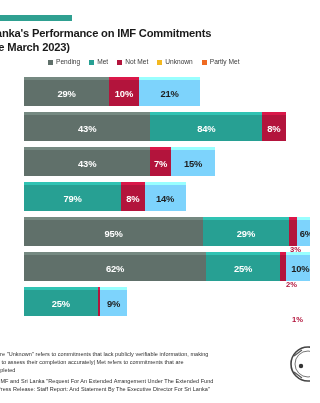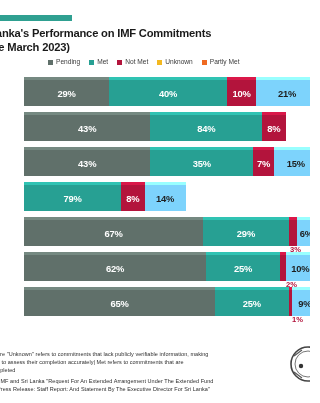--- a/index.html
+++ b/index.html
@@ -107,23 +107,20 @@
     </div>
   </div>
 
   <div class="chart">
 
     <div class="bar-row">
       <div class="bar-track">
         <div class="seg pending" style="width:29%">
           <span class="seg-label">29%</span>
           </div>
-        <div class="seg met" style="width:40%">
-          <span class="seg-label">40%</span>
-          </div>
         <div class="seg notmet" style="width:10%">
           <span class="seg-label">10%</span>
           </div>
         <div class="seg unknown" style="width:21%">
           <span class="seg-label">21%</span>
           </div>
       </div>
     </div>
 
     <div class="bar-row">
@@ -138,23 +135,20 @@
           <span class="seg-label">8%</span>
           </div>
       </div>
     </div>
 
     <div class="bar-row">
       <div class="bar-track">
         <div class="seg pending" style="width:43%">
           <span class="seg-label">43%</span>
           </div>
-        <div class="seg met" style="width:35%">
-          <span class="seg-label">35%</span>
-          </div>
         <div class="seg notmet" style="width:7%">
           <span class="seg-label">7%</span>
           </div>
         <div class="seg unknown" style="width:15%">
           <span class="seg-label">15%</span>
           </div>
       </div>
     </div>
 
     <div class="bar-row">
@@ -167,21 +161,21 @@
           </div>
         <div class="seg unknown" style="width:14%">
           <span class="seg-label">14%</span>
           </div>
       </div>
     </div>
 
     <div class="bar-row">
       <div class="bar-track">
         <div class="seg pending" style="width:61%">
-          <span class="seg-label">67%</span>
+          <span class="seg-label">95%</span>
           </div>
         <div class="seg met" style="width:29%">
           <span class="seg-label">29%</span>
           </div>
         <div class="seg notmet hide-label" style="width:3%">
           </div>
         <div class="seg unknown" style="width:6%">
           <span class="seg-label">6%</span>
           </div>
         <div class="seg partly hide-label" style="width:1%">
@@ -204,23 +198,20 @@
           <span class="seg-label">10%</span>
           </div>
         <div class="seg partly hide-label" style="width:1%">
           </div>
       </div>
       <span class="callout below notmet" style="left:270px;">2%</span>
     </div>
 
     <div class="bar-row">
       <div class="bar-track">
-        <div class="seg pending" style="width:65%">
-          <span class="seg-label">65%</span>
-          </div>
         <div class="seg met" style="width:25%">
           <span class="seg-label">25%</span>
           </div>
         <div class="seg notmet hide-label" style="width:1%">
           </div>
         <div class="seg unknown" style="width:9%">
           <span class="seg-label">9%</span>
           </div>
       </div>
       <span class="callout below notmet" style="left:276px;">1%</span>

